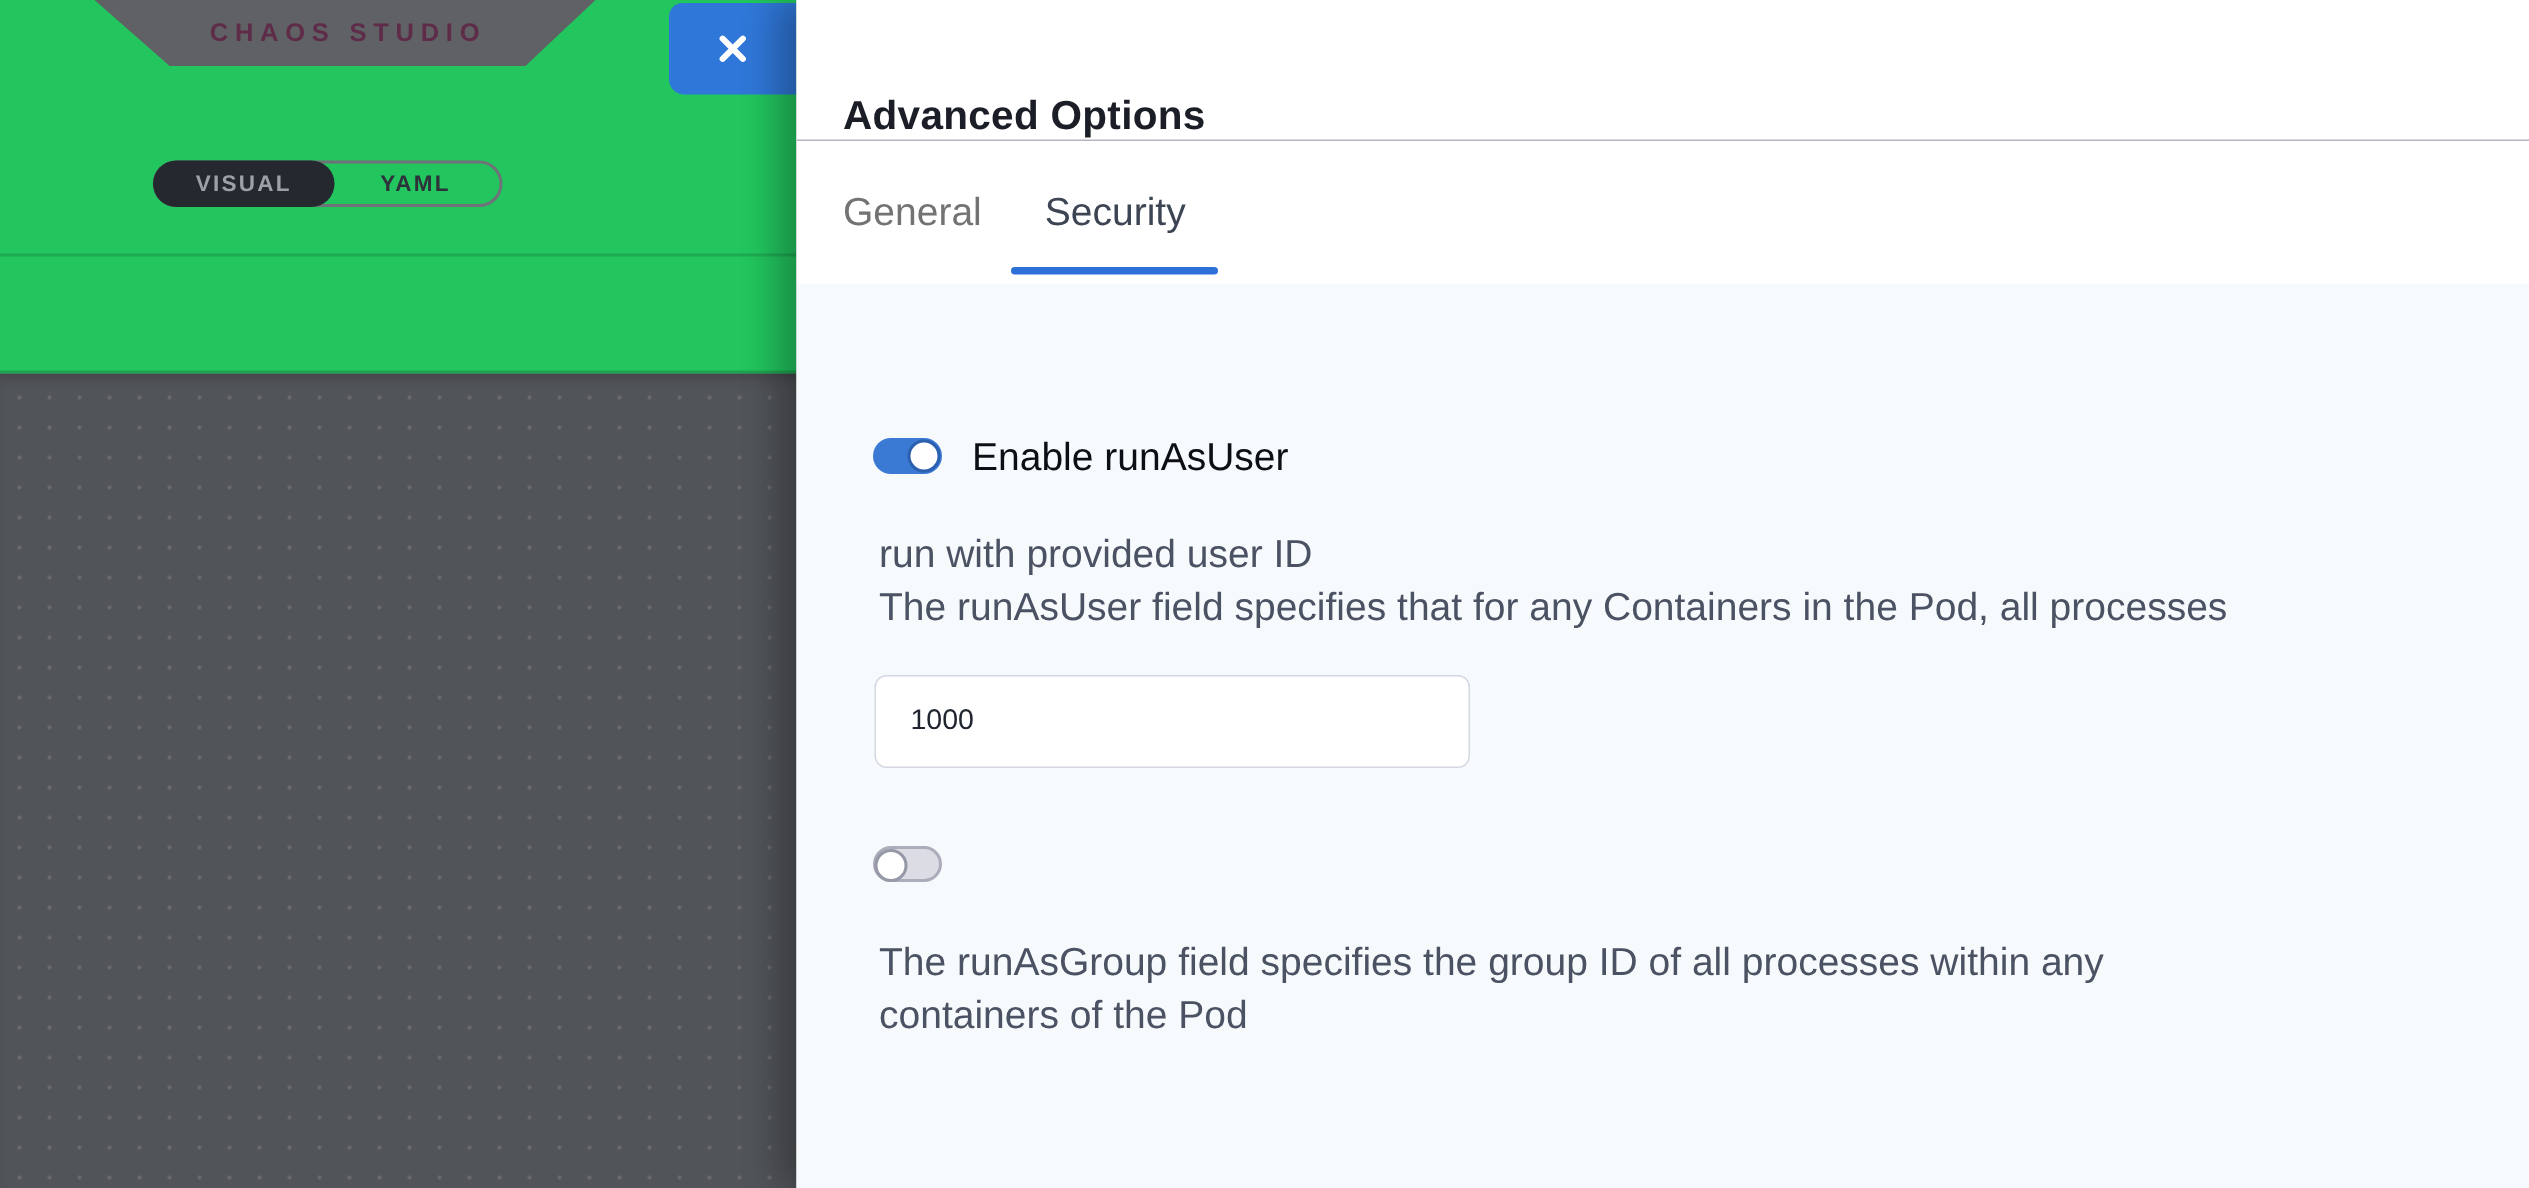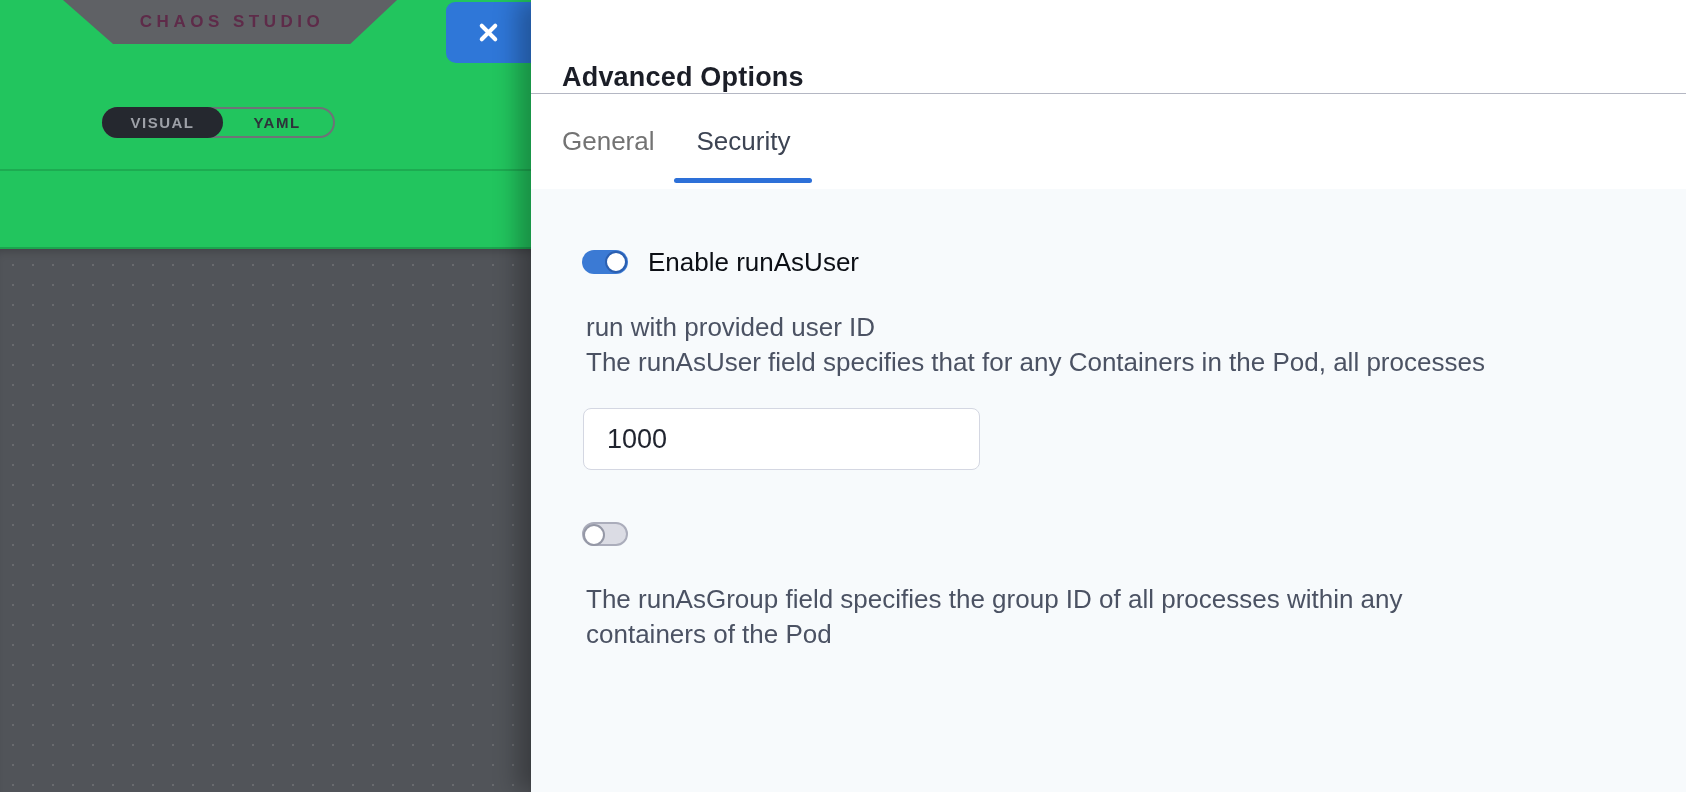--- a/index.html
+++ b/index.html
@@ -72,42 +72,42 @@
   .tab-general { color: #737373; }
   .tab-security { color: #3d4453; padding: 0 2px; }
   .tab-security::after {
     content: ""; position: absolute; left: -21px; right: -20px; bottom: 6px; height: 5px;
     background: #2d70d8; border-radius: 3px;
   }
 
   .content {
     height: 603px; background: #f7fafc; padding: 55px 40px 0 41px;
   }
-  .toggle-row { display: flex; align-items: center; gap: 20px; margin-left: 10px; height: 36px; }
+  .toggle-row { display: flex; align-items: center; gap: 20px; margin-left: 10px; height: 36px; margin-top: 42px; }
   .toggle {
     position: relative; width: 46px; height: 24px; border-radius: 12px; cursor: pointer; flex: none;
   }
   .toggle-on { background: #3b7ad4; }
   .toggle-on .knob {
     position: absolute; top: 1px; right: 1px; width: 22px; height: 22px;
     background: #ffffff; border: 2px solid #2b5fb0; border-radius: 50%;
   }
   .toggle-off { background: #dbdce4; border: 2px solid #abadbb; }
   .toggle-off .knob {
     position: absolute; top: 0px; left: -1px; width: 22px; height: 22px;
     background: #ffffff; border: 2px solid #9598a6; border-radius: 50%;
   }
   .toggle-label { font-size: 26px; color: #0c0f15; line-height: 36px; }
 
   .desc { margin-left: 14px; margin-top: 30px; font-size: 26px; line-height: 35px; color: #4b5263; }
 
   .num-input {
     display: block; margin-left: 11px; margin-top: 28px; width: 397px; height: 62px;
     background: #ffffff; border: 1px solid #d4d7e2; border-radius: 8px;
-    font-family: "Liberation Sans", sans-serif; font-size: 27px; color: #20242f;
+    font-family: "Liberation Sans", sans-serif; font-size: 19px; color: #20242f;
     padding-left: 23px; outline: none;
   }
   .toggle-row-2 { margin-top: 46px; }
   .desc-2 { margin-top: 30px; }
 </style>
 </head>
 <body>
 
 <div class="screen">
 

